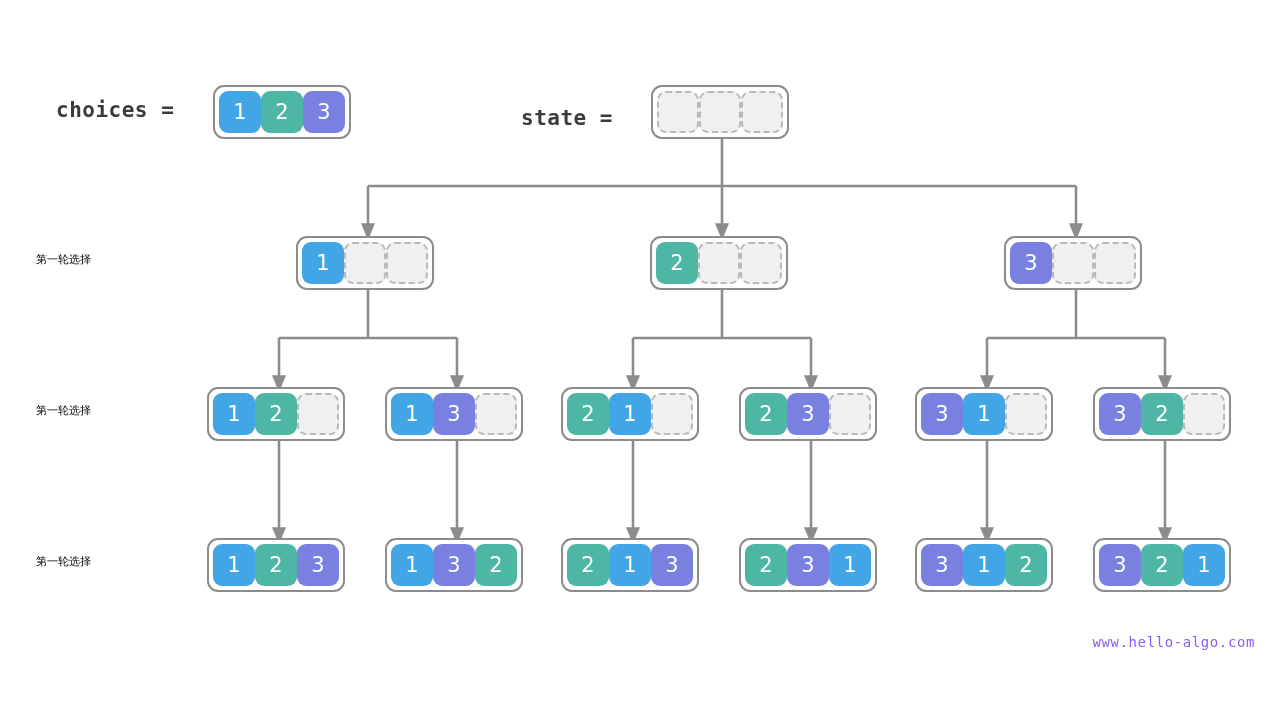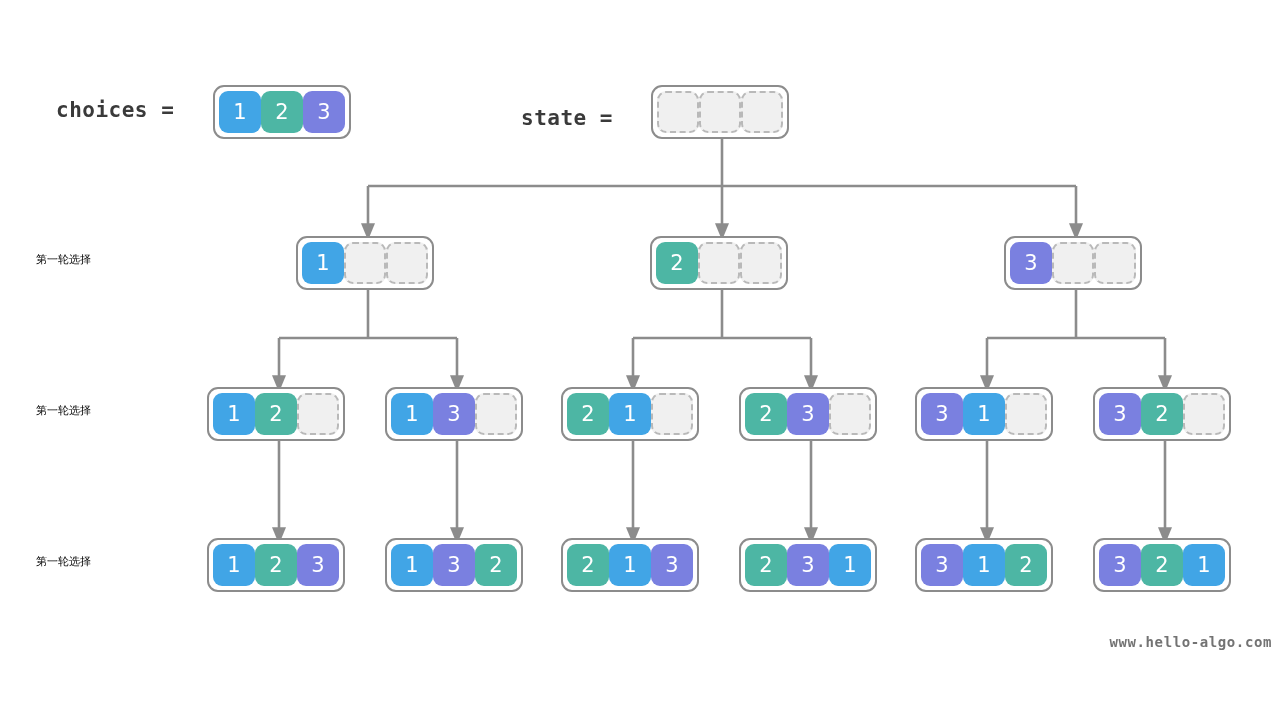--- a/index.html
+++ b/index.html
@@ -84,28 +84,27 @@
     border: 2px dashed #b9b9b9;
     color: transparent;
   }
   .cell.v1 { background: #41a5e6; }
   .cell.v2 { background: #4db6a4; }
   .cell.v3 { background: #7a80e0; }
 
   
   #watermark {
     position: absolute;
-    right: 8px;
+    right: 25px;
     bottom: 18px;
     font-family: "DejaVu Sans Mono", "Liberation Mono", monospace;
     font-size: 14px;
-    color: #737373;
+    color: #8b5cf6;
     letter-spacing: 0.6px;
     z-index: 2;
-    font-weight: bold;
   }
 </style>
 </head>
 <body>
 
 <div id="stage">
 
   <svg id="wires" viewBox="0 0 1280 720" width="1280" height="720">
     <defs>
       <marker id="arrowhead" markerWidth="7" markerHeight="7" refX="3.4" refY="3.1" orient="auto" markerUnits="strokeWidth">

